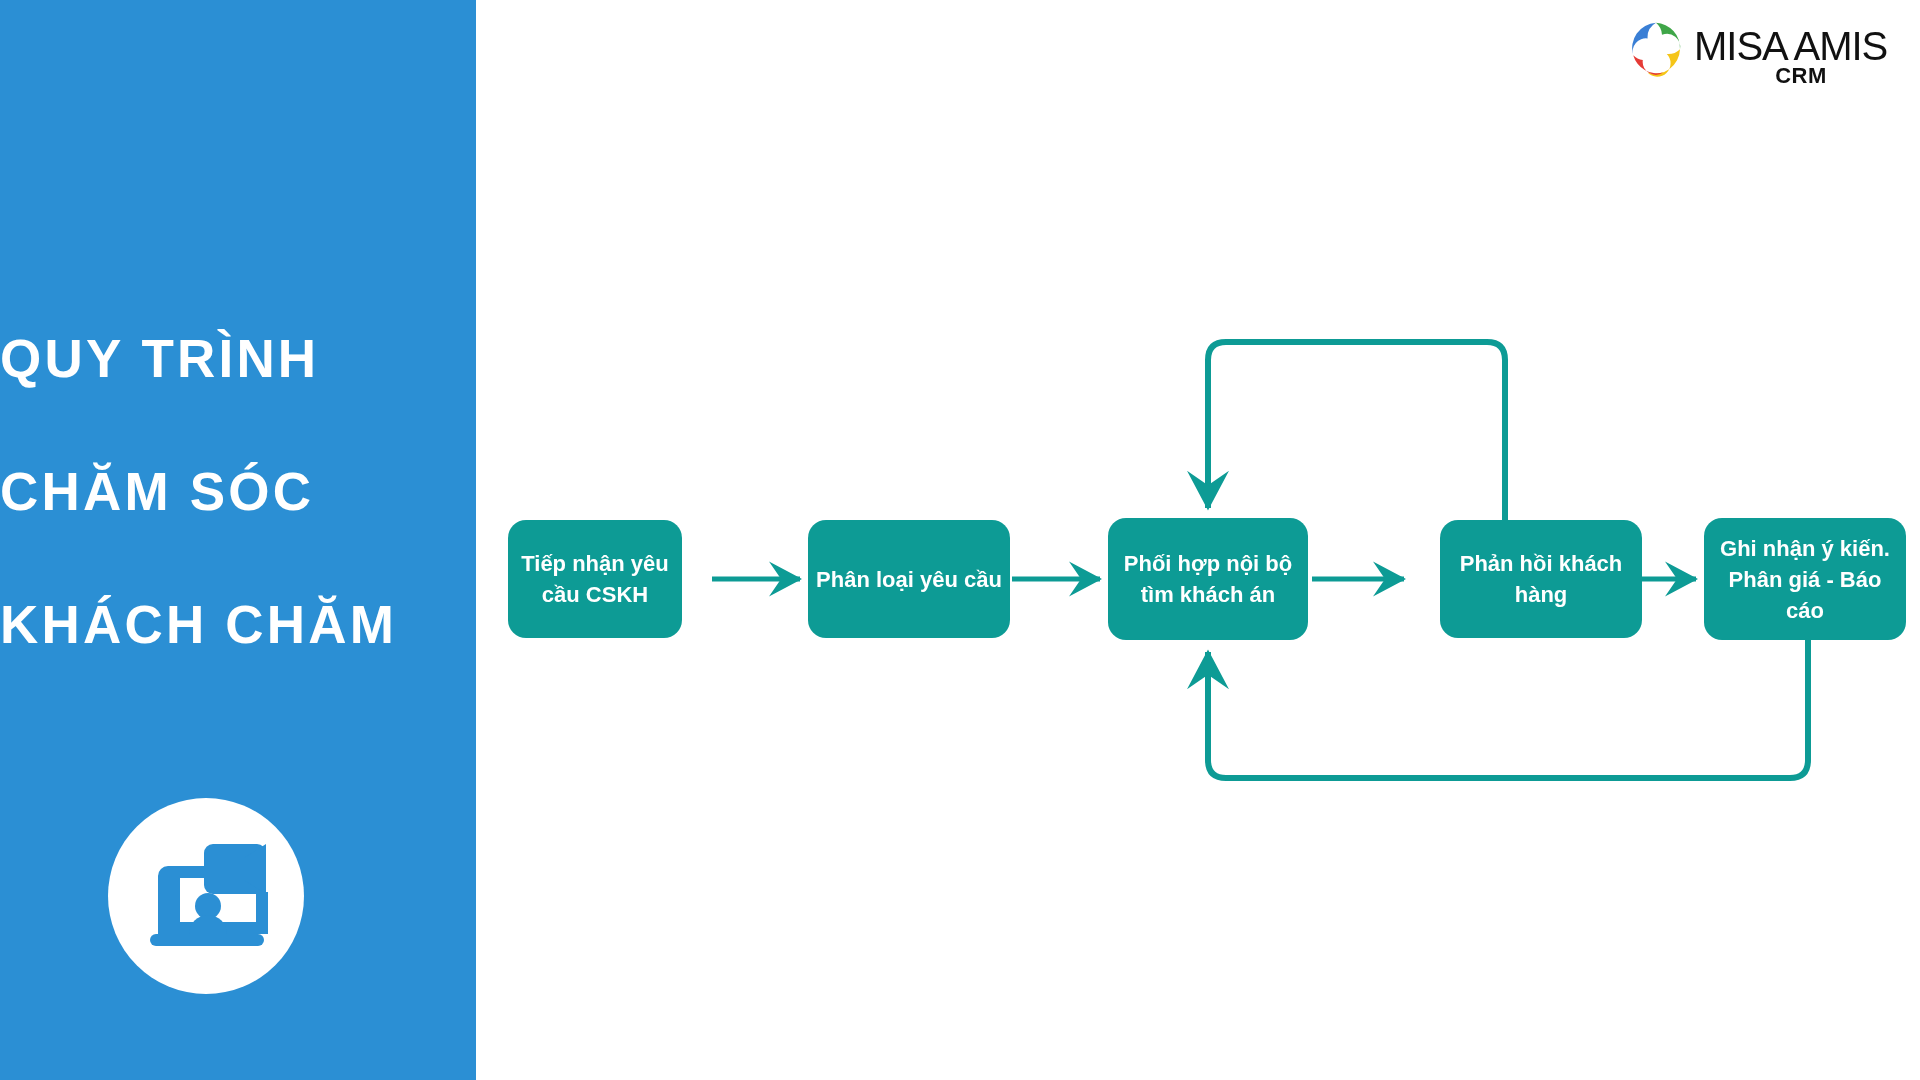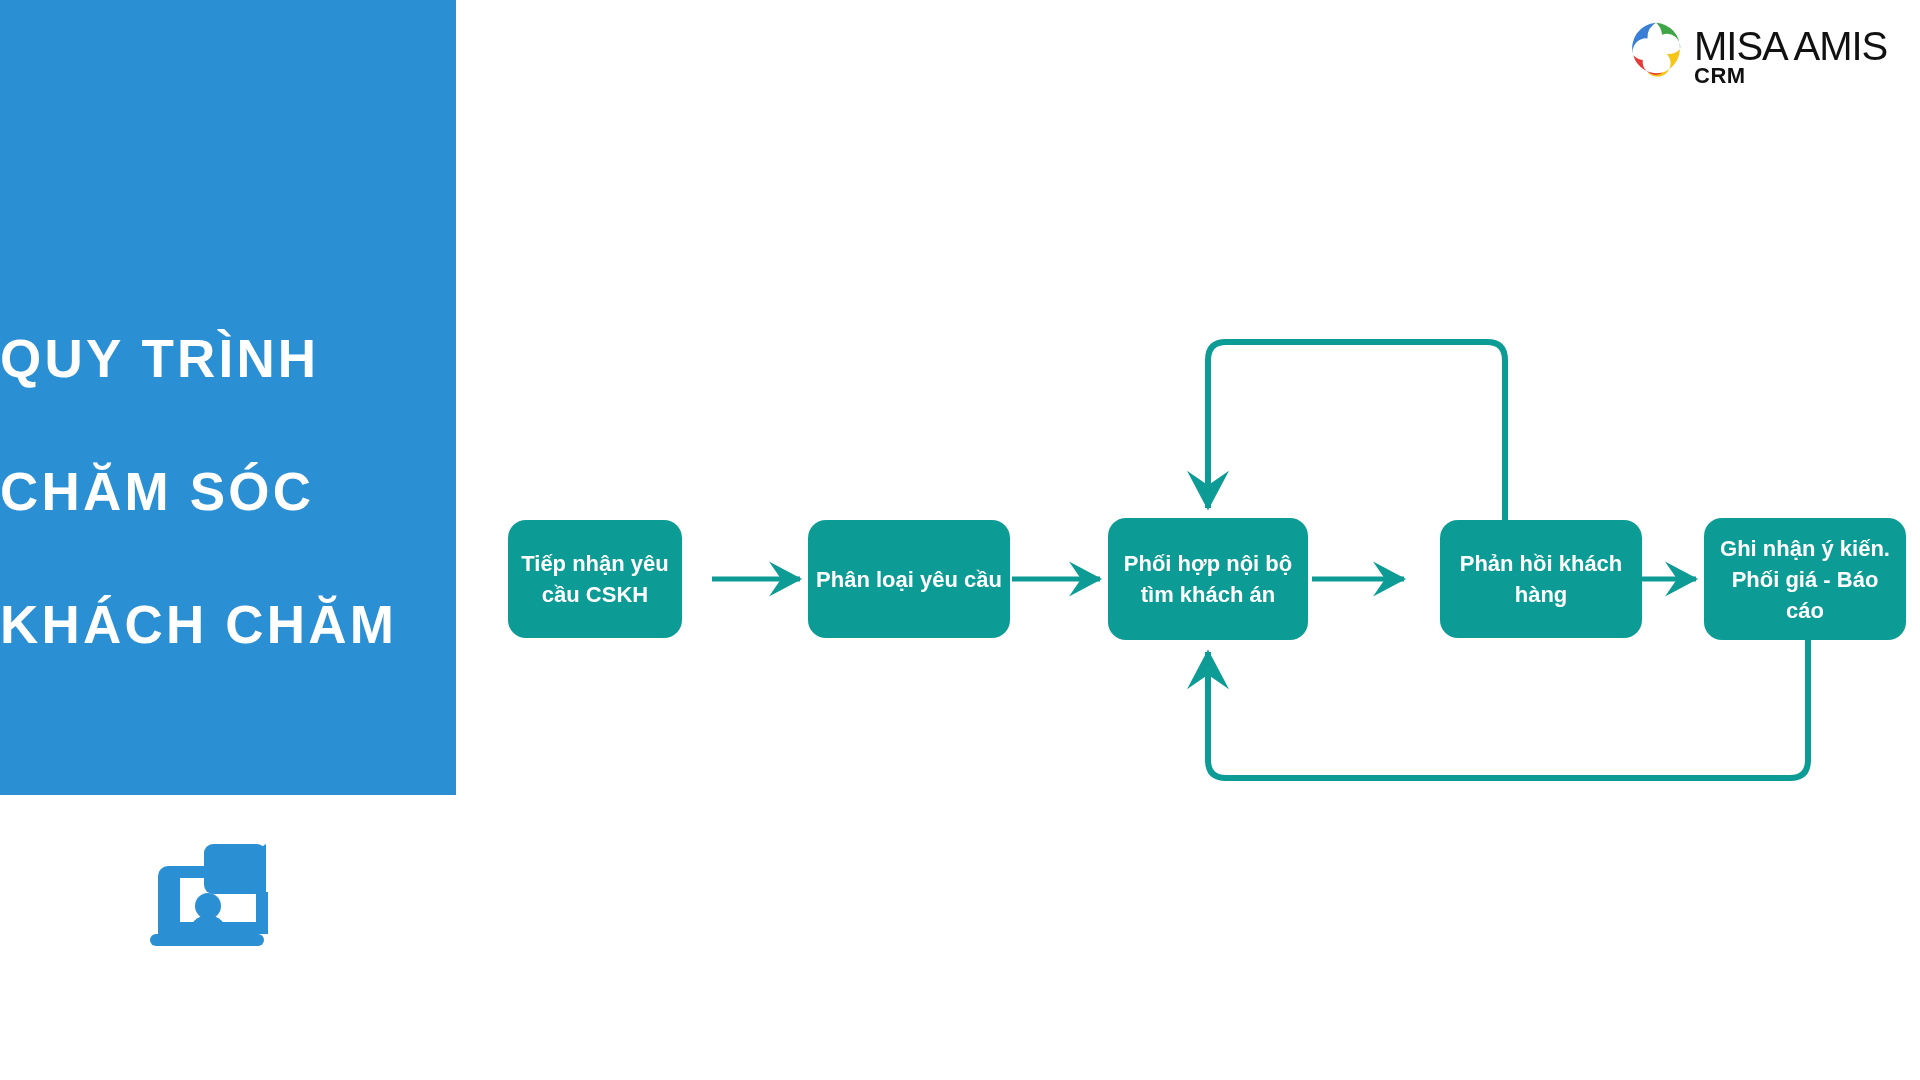--- a/index.html
+++ b/index.html
@@ -21,22 +21,23 @@
     background: #ffffff;
     overflow: hidden;
   }
 
   
   #sidebar {
     position: absolute;
     left: 0;
     top: 0;
     width: 456px;
-    height: 795px;
+    height: 1080px;
     background: #2B8FD4;
+    padding-left: 20px;
   }
   #sidebar-title {
     position: absolute;
     left: 0px;
     top: 292px;
     width: 456px;
     color: #ffffff;
     font-size: 53px;
     font-weight: bold;
     letter-spacing: 3.2px;
@@ -85,21 +86,21 @@
     color: #111111;
     letter-spacing: -1px;
     line-height: 44px;
     white-space: nowrap;
   }
   #logo-sub {
     position: absolute;
     left: 68px;
     top: 46px;
     width: 214px;
-    text-align: left;
+    text-align: center;
     font-size: 22px;
     font-weight: bold;
     color: #111111;
     letter-spacing: 0.5px;
     line-height: 24px;
   }
 
   
   #flow {
     position: absolute;
@@ -215,16 +216,16 @@
 
       <path d="M1505 520 L1505 360 Q1505 342 1487 342 L1226 342 Q1208 342 1208 360 L1208 508" fill="none" stroke="#0D9B95" stroke-width="6" marker-end="url(#arrowD)"></path>
 
       <path d="M1808 640 L1808 760 Q1808 778 1790 778 L1226 778 Q1208 778 1208 760 L1208 652" fill="none" stroke="#0D9B95" stroke-width="6" marker-end="url(#arrowD)"></path>
     </svg>
 
     <div class="node" id="node-0">Tiếp nhận yêu cầu CSKH</div>
     <div class="node" id="node-1">Phân loại yêu cầu</div>
     <div class="node" id="node-2">Phối hợp nội bộ tìm khách án</div>
     <div class="node" id="node-3">Phản hồi khách hàng</div>
-    <div class="node" id="node-4">Ghi nhận ý kiến. Phối giá - Báo cáo</div>
+    <div class="node" id="node-4">Ghi nhận ý kiến. Phân giá - Báo cáo</div>
 
   </div>
 </div>
 
 </body></html>

